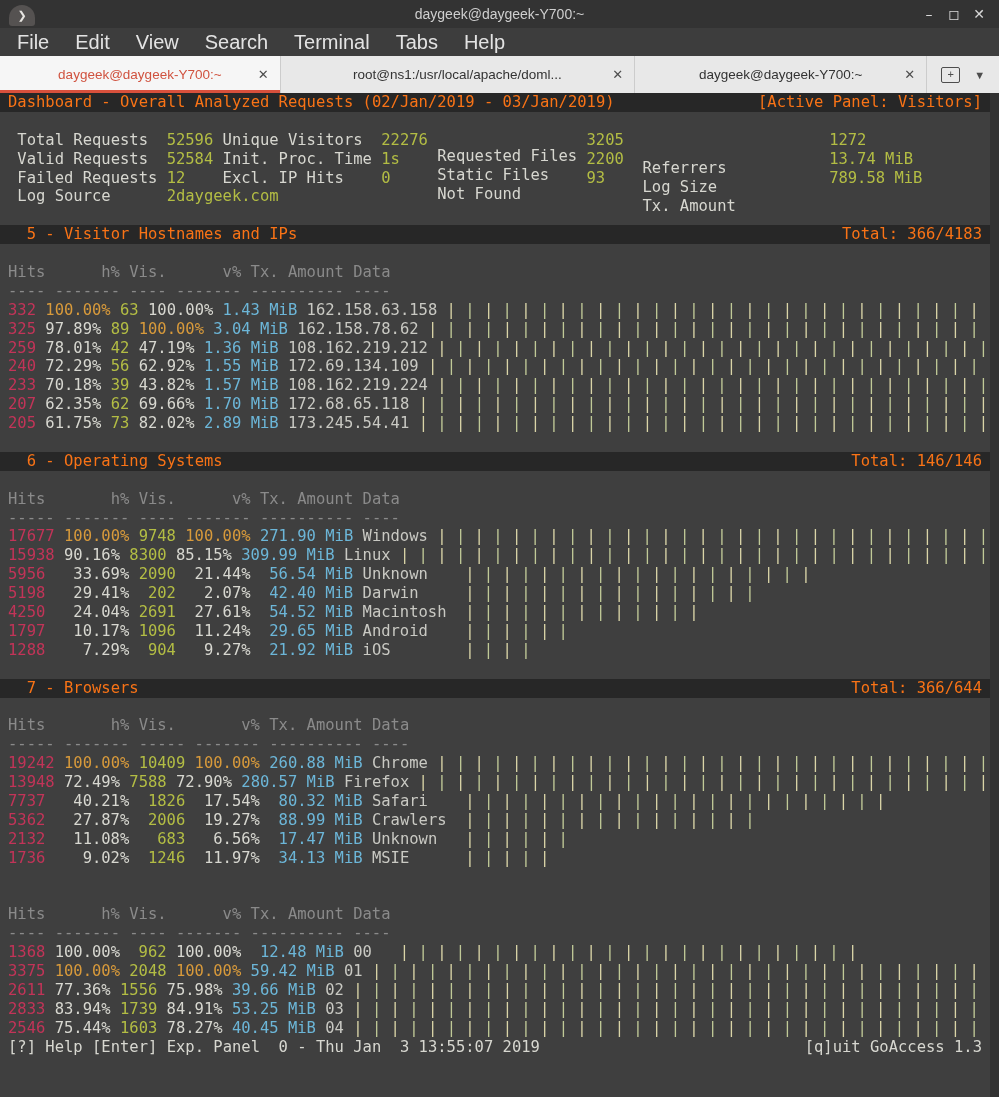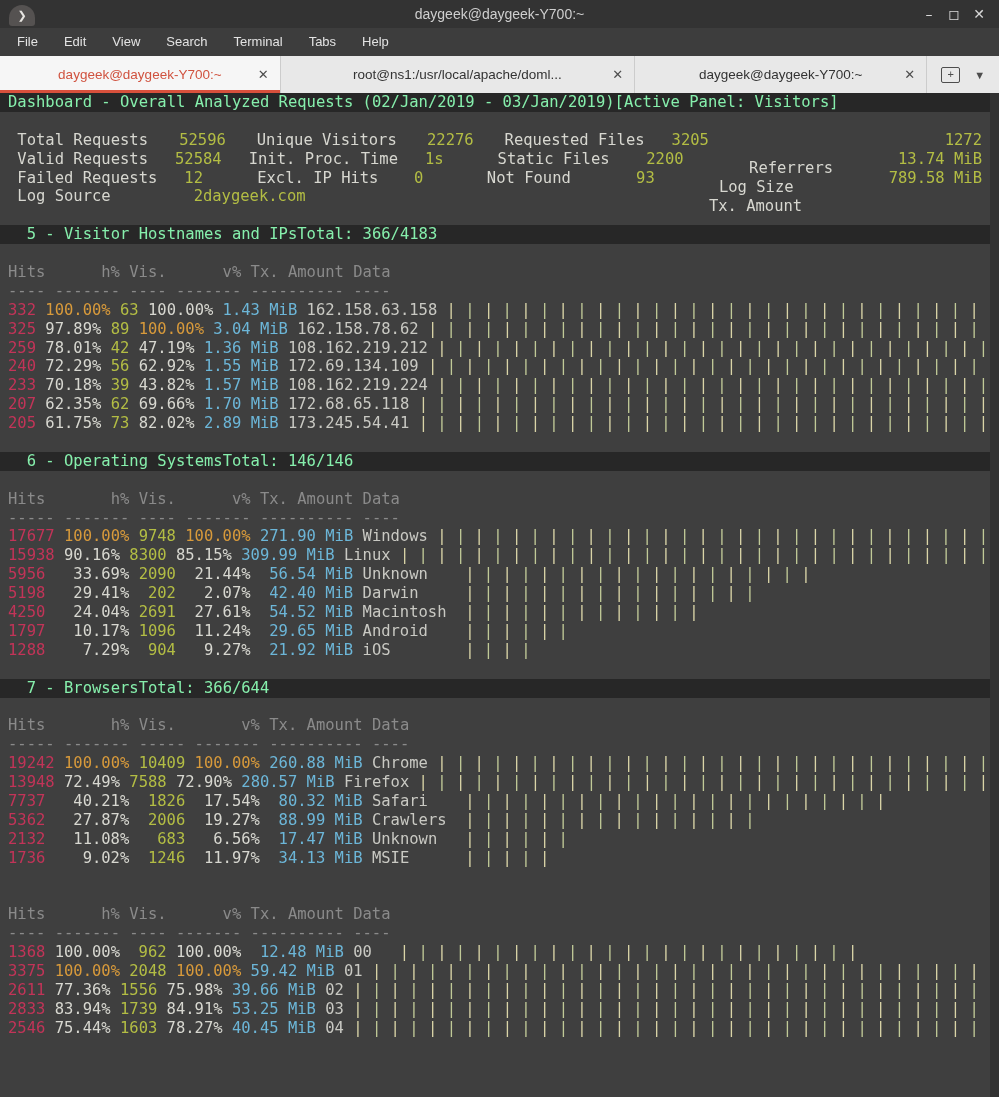--- a/index.html
+++ b/index.html
@@ -13,49 +13,49 @@
   
   .titlebar{height:28px;background:#333333;display:flex;align-items:center;position:relative;}
   .app-icon{width:26px;height:21px;margin:3px 0 0 9px;background:#555251;border-radius:13px 13px 3px 3px;
     display:flex;align-items:center;justify-content:center;color:#e8e6e2;font-size:11px;font-weight:bold;
     font-family:"DejaVu Sans",sans-serif;}
   .win-title{position:absolute;left:0;right:0;text-align:center;color:#cfcfcf;font-size:14px;
     font-family:"Liberation Sans",sans-serif;}
   .win-controls{margin-left:auto;display:flex;gap:9px;padding-right:12px;z-index:2;}
   .win-btn{color:#d9d9d9;font-size:14px;width:16px;text-align:center;font-family:"DejaVu Sans",sans-serif;cursor:default;}
   .menubar{height:28px;background:#3d3d3d;display:flex;align-items:center;padding-left:4px;
-    font-family:"Liberation Sans",sans-serif;font-size:13px;color:#e3e3e3;}
+    font-family:"Liberation Sans",sans-serif;font-size:20px;color:#e3e3e3;}
   .menu-item{padding:0 13px;line-height:28px;}
   
   .tabbar{height:37px;background:#e8e8e8;display:flex;align-items:stretch;
     font-family:"Liberation Sans",sans-serif;font-size:13.5px;color:#333;}
   .tab{position:relative;display:flex;align-items:center;justify-content:center;
     border-right:1px solid #cccccc;box-sizing:border-box;}
   .tab .tab-label{max-width:82%;overflow:hidden;white-space:nowrap;}
   .tab .tab-close{position:absolute;right:11px;color:#4d4d4d;font-size:13px;}
   .tab.active{background:#f6f6f6;color:#d0523f;}
   .tab.active::after{content:"";position:absolute;left:0;right:0;bottom:0;height:3px;background:#d8503c;}
   .tabbar-actions{display:flex;align-items:center;margin-left:auto;gap:14px;padding:0 14px;}
   .newtab-icon{width:17px;height:14px;border:1.5px solid #4d4d4d;border-radius:2px;color:#4d4d4d;
     display:flex;align-items:center;justify-content:center;font-size:11px;line-height:1;}
   .tab-dropdown-icon{color:#4d4d4d;font-size:11px;}
   
   .term{position:absolute;top:93px;left:0;width:990px;height:1004px;background:var(--bg);
     font-size:15.5px;color:var(--white);}
   .scrollbar{position:absolute;top:93px;left:990px;width:9px;height:1004px;background:#323232;}
   .ln{height:18.9px;line-height:18.9px;white-space:pre;padding:0 8px;display:flex;}
-  .phead{background:var(--pheadbg);color:#86efac;}
+  .phead{background:var(--pheadbg);color:#f97316;justify-content:space-between;}
   .indent{padding-left:2ch;}
   
   .sumrow span{display:inline-block;white-space:pre;}
   .sum-l{color:var(--white);}
   .sum-v{color:var(--green);}
-  .sumrow{padding-left:calc(8px + 1ch);gap:27px;}
+  .sumrow{padding-left:calc(8px + 1ch);}
   .w-l1{width:16ch;} .w-v1{width:6ch;} .w-l2{width:17ch;} .w-v2{width:6ch;}
-  .w-l3{width:16ch;} .w-v3{width:6ch;} .w-l4{width:20ch;margin-top:28px;}
+  .w-l3{width:16ch;margin-top:16px;} .w-v3{width:6ch;} .w-l4{width:20ch;margin-top:28px;}
   
   .trow span{display:inline-block;white-space:pre;margin-right:1ch;}
   .c-hits{color:var(--red);}
   .c-hp,.c-vp{width:7ch;text-align:right;color:var(--white);}
   .c-hp.max,.c-vp.max{color:var(--orange);}
   .c-vis{text-align:right;color:var(--green);}
   .c-tx{width:10ch;text-align:right;color:var(--cyan);}
   .c-data{color:#c9c9c3;}
   .c-bars{margin-right:0;}
   .hdr .c-hits,.hdr .c-hp,.hdr .c-vis,.hdr .c-vp,.hdr .c-tx,.hdr .c-data{color:var(--dim);}
@@ -155,14 +155,15 @@
     <div class="ln trow p7"><span class="c-hits">1736</span><span class="c-hp">9.02%</span><span class="c-vis">1246</span><span class="c-vp">11.97%</span><span class="c-tx">34.13 MiB</span><span class="c-data">MSIE</span><span class="c-bars"><span class="b1">|</span><span class="b2">|</span><span class="b1">|</span><span class="b2">|</span><span class="b1">|</span></span></div>
     <div class="ln"></div>
     <div class="ln"></div>
     <div class="ln trow hdr p8"><span class="c-hits">Hits</span><span class="c-hp">h%</span><span class="c-vis">Vis.</span><span class="c-vp">v%</span><span class="c-tx">Tx. Amount</span><span class="c-data">Data</span></div>
     <div class="ln trow hdr p8"><span class="c-hits">----</span><span class="c-hp">-------</span><span class="c-vis">----</span><span class="c-vp">-------</span><span class="c-tx">----------</span><span class="c-data">----</span></div>
     <div class="ln trow p8"><span class="c-hits">1368</span><span class="c-hp">100.00%</span><span class="c-vis">962</span><span class="c-vp">100.00%</span><span class="c-tx">12.48 MiB</span><span class="c-data">00</span><span class="c-bars"><span class="b1">|</span><span class="b2">|</span><span class="b1">|</span><span class="b2">|</span><span class="b1">|</span><span class="b2">|</span><span class="b1">|</span><span class="b2">|</span><span class="b1">|</span><span class="b2">|</span><span class="b1">|</span><span class="b2">|</span><span class="b1">|</span><span class="b2">|</span><span class="b1">|</span><span class="b2">|</span><span class="b1">|</span><span class="b2">|</span><span class="b1">|</span><span class="b2">|</span><span class="b1">|</span><span class="b2">|</span><span class="b1">|</span><span class="b2">|</span><span class="b1">|</span></span></div>
     <div class="ln trow p8"><span class="c-hits">3375</span><span class="c-hp max">100.00%</span><span class="c-vis">2048</span><span class="c-vp max">100.00%</span><span class="c-tx">59.42 MiB</span><span class="c-data">01</span><span class="c-bars"><span class="b1">|</span><span class="b2">|</span><span class="b1">|</span><span class="b2">|</span><span class="b1">|</span><span class="b2">|</span><span class="b1">|</span><span class="b2">|</span><span class="b1">|</span><span class="b2">|</span><span class="b1">|</span><span class="b2">|</span><span class="b1">|</span><span class="b2">|</span><span class="b1">|</span><span class="b2">|</span><span class="b1">|</span><span class="b2">|</span><span class="b1">|</span><span class="b2">|</span><span class="b1">|</span><span class="b2">|</span><span class="b1">|</span><span class="b2">|</span><span class="b1">|</span><span class="b2">|</span><span class="b1">|</span><span class="b2">|</span><span class="b1">|</span><span class="b2">|</span><span class="b1">|</span><span class="b2">|</span><span class="b1">|</span><span class="b2">|</span></span></div>
     <div class="ln trow p8"><span class="c-hits">2611</span><span class="c-hp">77.36%</span><span class="c-vis">1556</span><span class="c-vp">75.98%</span><span class="c-tx">39.66 MiB</span><span class="c-data">02</span><span class="c-bars"><span class="b1">|</span><span class="b2">|</span><span class="b1">|</span><span class="b2">|</span><span class="b1">|</span><span class="b2">|</span><span class="b1">|</span><span class="b2">|</span><span class="b1">|</span><span class="b2">|</span><span class="b1">|</span><span class="b2">|</span><span class="b1">|</span><span class="b2">|</span><span class="b1">|</span><span class="b2">|</span><span class="b1">|</span><span class="b2">|</span><span class="b1">|</span><span class="b2">|</span><span class="b1">|</span><span class="b2">|</span><span class="b1">|</span><span class="b2">|</span><span class="b1">|</span><span class="b2">|</span><span class="b1">|</span><span class="b2">|</span><span class="b1">|</span><span class="b2">|</span><span class="b1">|</span><span class="b2">|</span><span class="b1">|</span><span class="b2">|</span><span class="b1">|</span></span></div>
     <div class="ln trow p8"><span class="c-hits">2833</span><span class="c-hp">83.94%</span><span class="c-vis">1739</span><span class="c-vp">84.91%</span><span class="c-tx">53.25 MiB</span><span class="c-data">03</span><span class="c-bars"><span class="b1">|</span><span class="b2">|</span><span class="b1">|</span><span class="b2">|</span><span class="b1">|</span><span class="b2">|</span><span class="b1">|</span><span class="b2">|</span><span class="b1">|</span><span class="b2">|</span><span class="b1">|</span><span class="b2">|</span><span class="b1">|</span><span class="b2">|</span><span class="b1">|</span><span class="b2">|</span><span class="b1">|</span><span class="b2">|</span><span class="b1">|</span><span class="b2">|</span><span class="b1">|</span><span class="b2">|</span><span class="b1">|</span><span class="b2">|</span><span class="b1">|</span><span class="b2">|</span><span class="b1">|</span><span class="b2">|</span><span class="b1">|</span><span class="b2">|</span><span class="b1">|</span><span class="b2">|</span><span class="b1">|</span><span class="b2">|</span><span class="b1">|</span></span></div>
     <div class="ln trow p8"><span class="c-hits">2546</span><span class="c-hp">75.44%</span><span class="c-vis">1603</span><span class="c-vp">78.27%</span><span class="c-tx">40.45 MiB</span><span class="c-data">04</span><span class="c-bars"><span class="b1">|</span><span class="b2">|</span><span class="b1">|</span><span class="b2">|</span><span class="b1">|</span><span class="b2">|</span><span class="b1">|</span><span class="b2">|</span><span class="b1">|</span><span class="b2">|</span><span class="b1">|</span><span class="b2">|</span><span class="b1">|</span><span class="b2">|</span><span class="b1">|</span><span class="b2">|</span><span class="b1">|</span><span class="b2">|</span><span class="b1">|</span><span class="b2">|</span><span class="b1">|</span><span class="b2">|</span><span class="b1">|</span><span class="b2">|</span><span class="b1">|</span><span class="b2">|</span><span class="b1">|</span><span class="b2">|</span><span class="b1">|</span><span class="b2">|</span><span class="b1">|</span><span class="b2">|</span><span class="b1">|</span><span class="b2">|</span><span class="b1">|</span></span></div>
+    <div class="ln footer"><span>[?] Help [Enter] Exp. Panel  0 - Thu Jan  3 13:55:07 2019</span><span>[q]uit GoAccess 1.3</span></div>
   </div>
 <div class="scrollbar"></div>
 
 </body></html>

